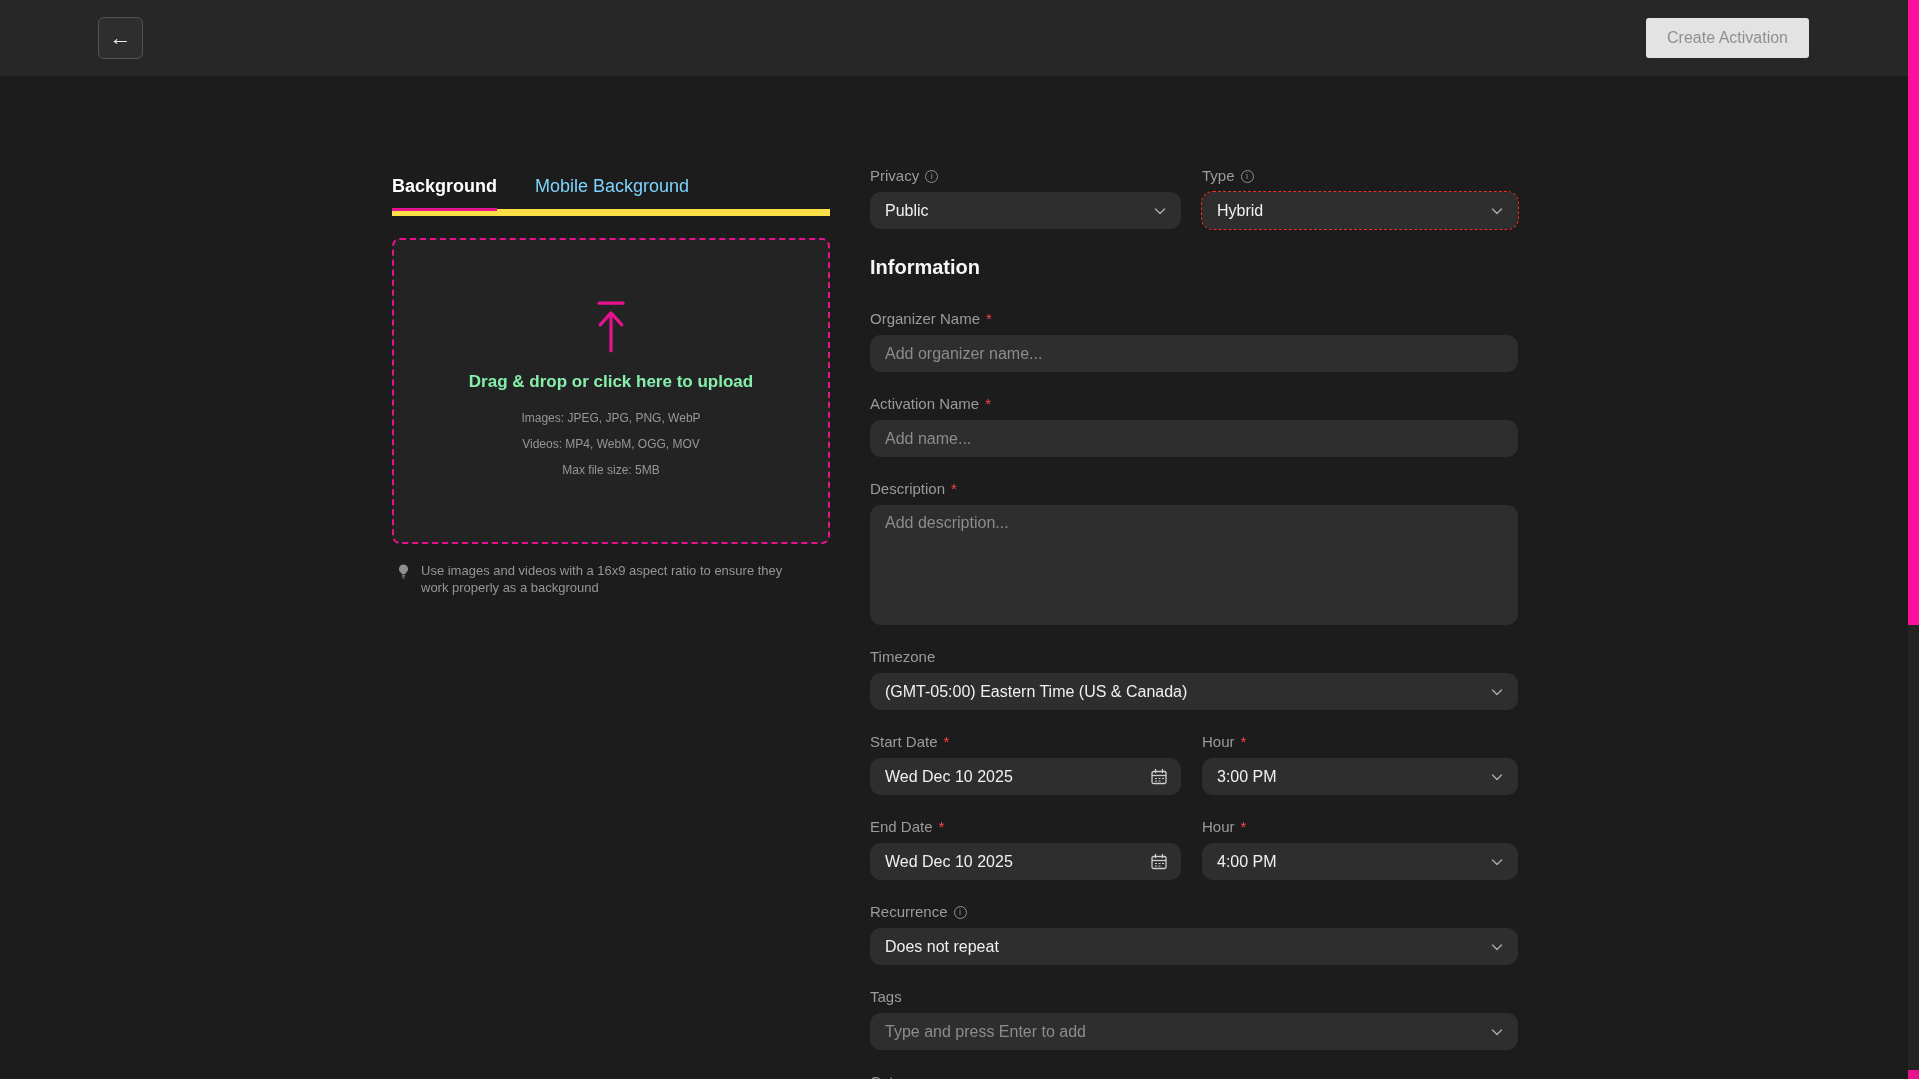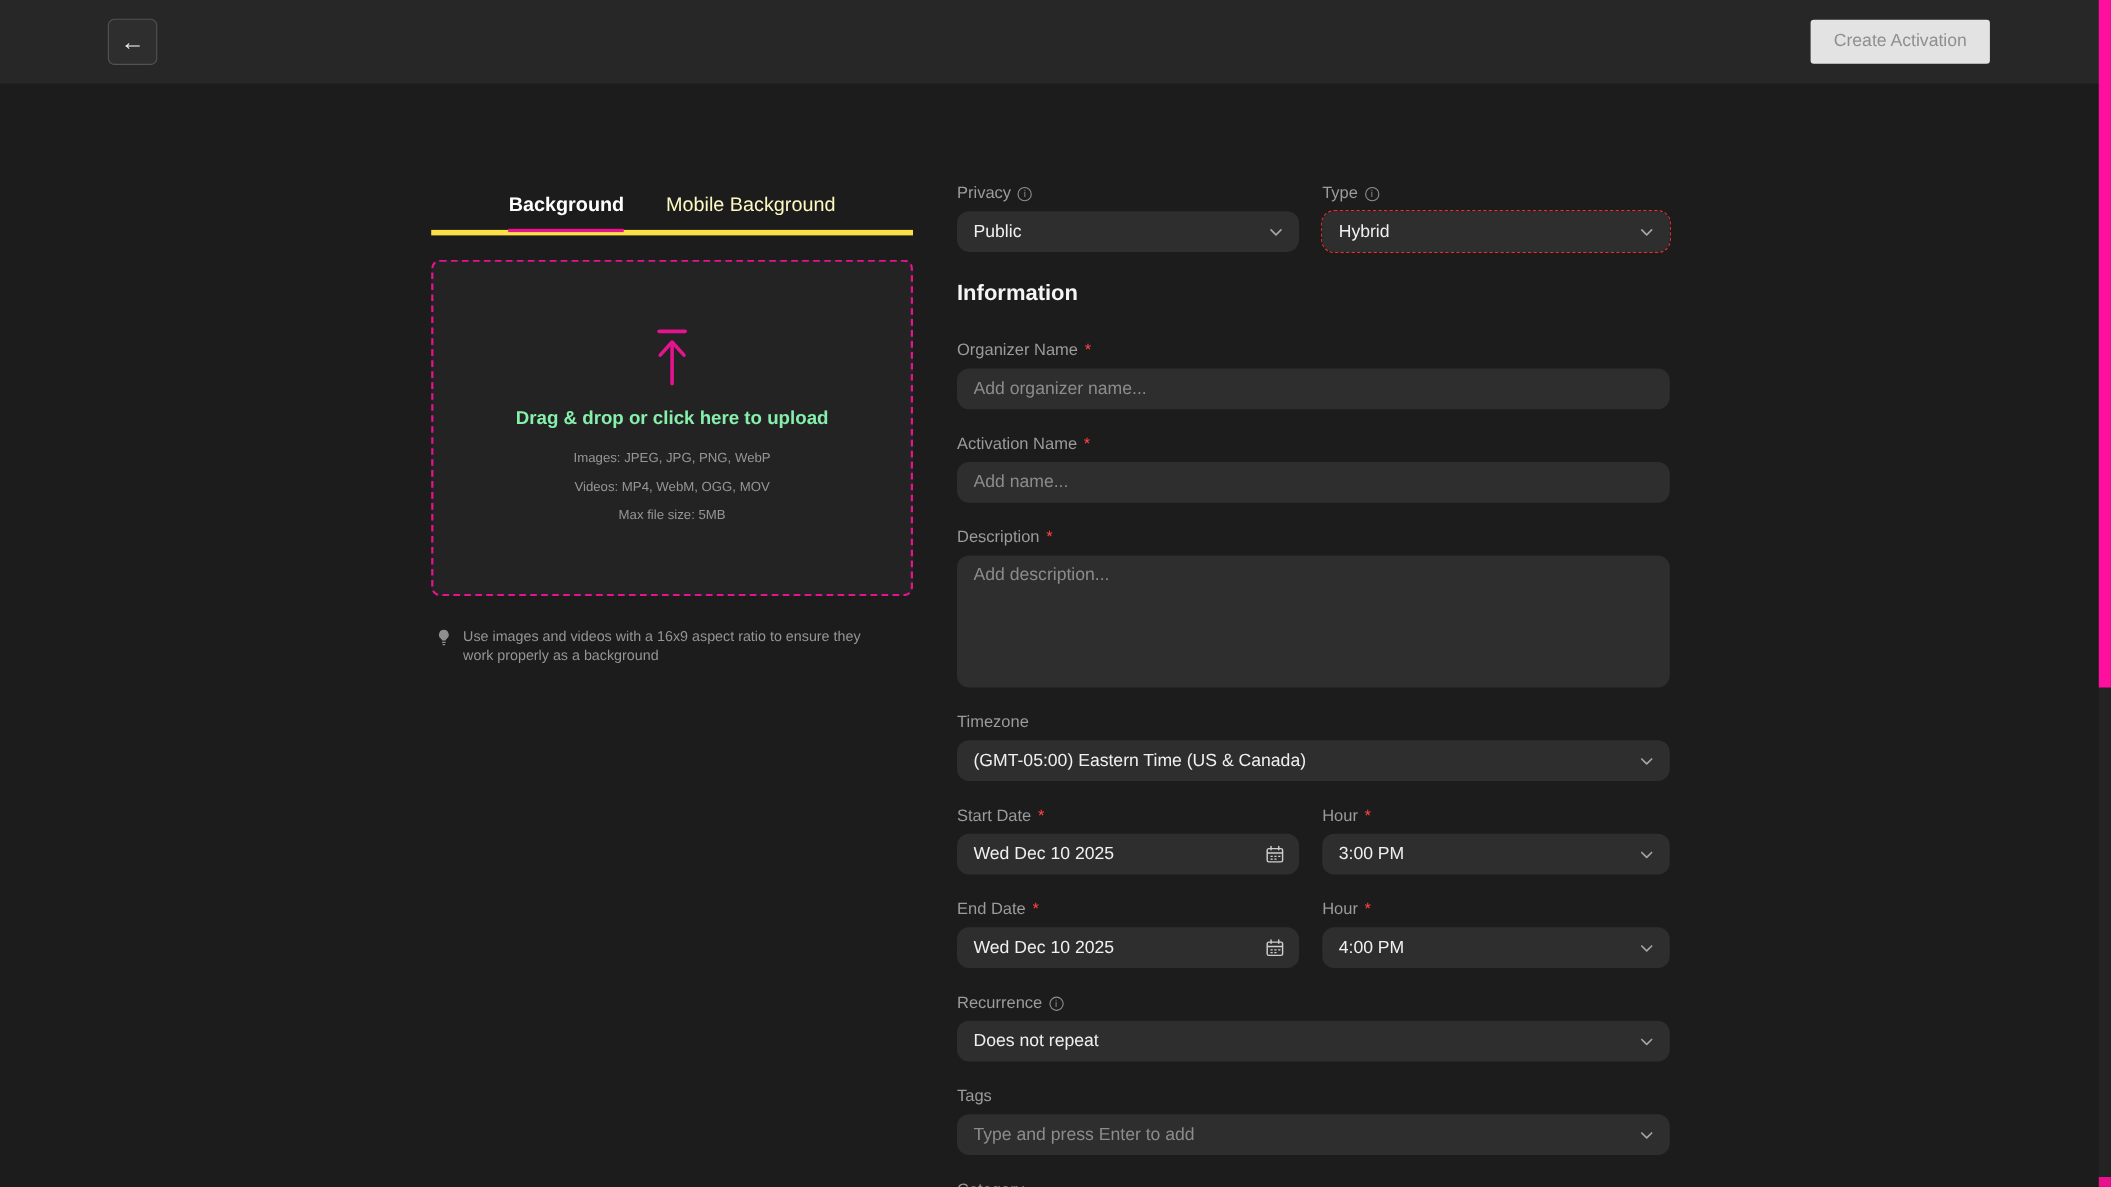--- a/index.html
+++ b/index.html
@@ -16,33 +16,33 @@
   .create-btn { margin-left:auto; margin-right:110px; height:40px; padding:0 21px;
                 background:#e3e3e3; color:#8f8f8f; border:none; border-radius:3px;
                 font-size:16px; font-family:inherit; cursor:pointer; }
 
   
   .content { display:flex; padding:92px 0 0 392px; }
   .left-col { width:438px; margin-right:40px; }
   .right-col { width:648px; }
 
   
-  .tabs { display:flex; gap:38px; border-bottom:5px solid #fde047; margin-top:8px;justify-content:center; }
-  .tab { font-size:18px; color:#fef9c3; line-height:20px; padding-bottom:12px;
+  .tabs { display:flex; gap:38px; border-bottom:7px solid #fde047; margin-top:8px; }
+  .tab { font-size:18px; color:#7dd3fc; line-height:20px; padding-bottom:12px;
          border-bottom:3px solid transparent; margin-bottom:-2px; cursor:pointer; }
   .tab.active { color:#ffffff; font-weight:700; border-bottom-color:#e7128f; }
 
   
   .upload-box { margin-top:22px; height:306px; border:2px dashed #e7128f; border-radius:8px;
                 background:#232323; display:flex; flex-direction:column; align-items:center;
                 justify-content:center; text-align:center; cursor:pointer; }
   .up-arrow { width:40px; height:54px; margin-bottom:18px; }
   .upload-title { font-size:17px; font-weight:700; color:#86efac; margin-bottom:13px; }
   .upload-line { font-size:12px; color:#969696; line-height:26px; }
-  .tip { display:flex; gap:9px; margin-top:28px; padding-left:3px;
+  .tip { display:flex; gap:9px; margin-top:18px; padding-left:3px;
          color:#959595; font-size:13px; line-height:17px; }
   .tip svg { width:17px; height:17px; flex:none; margin-top:1px; }
   .tip-text { max-width:384px; }
 
   
   .field { margin-bottom:24px; }
   .field-label { display:flex; align-items:center; gap:6px; font-size:15px; line-height:16px;
                  color:#9b9b9b; margin-bottom:8px; }
   .req { color:#ff4343; }
   .info-badge { width:13px; height:13px; border:1px solid #8f8f8f; border-radius:50%;

